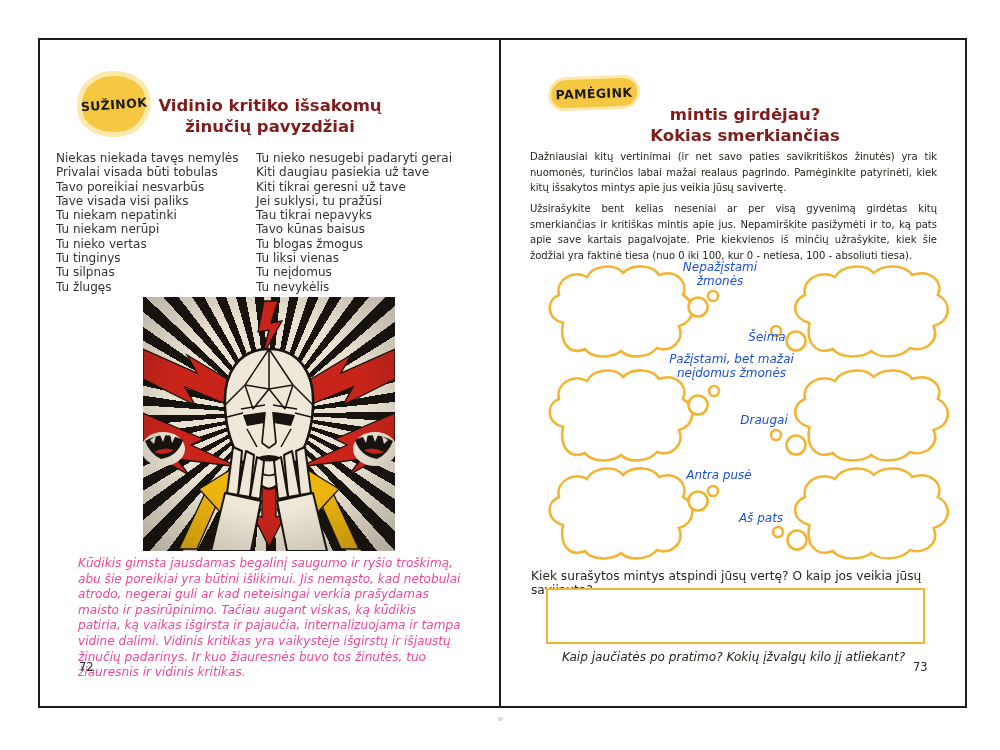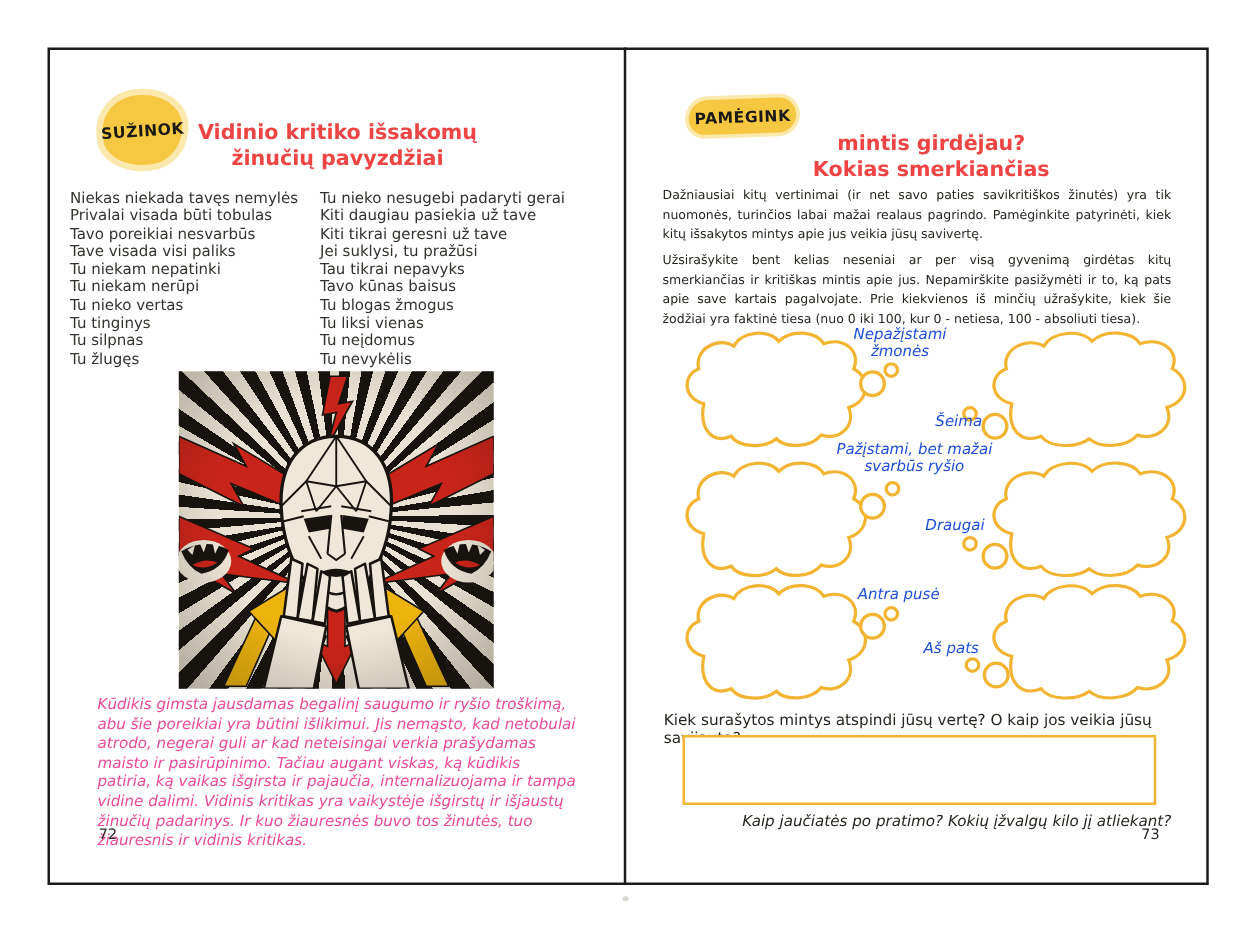--- a/index.html
+++ b/index.html
@@ -14,21 +14,21 @@
   
   .badge { position:absolute; display:flex; align-items:center; justify-content:center;
            background:#F6C841; color:#1b1915; font-weight:bold; letter-spacing:0.4px; }
   .badge-round { left:82px; top:76px; width:64px; height:56px; font-size:12.5px;
            border-radius:48% 52% 46% 54% / 52% 48% 57% 43%; transform:rotate(-4deg);
            box-shadow:0 0 0 5px rgba(246,203,70,0.45); }
   .badge-oval { left:551px; top:79px; width:86px; height:28px; font-size:12.5px;
            border-radius:16px 14px 15px 13px; transform:rotate(-2deg);
            box-shadow:0 0 0 3px rgba(246,203,70,0.45); }
 
-  .page-title { position:absolute; text-align:center; font-weight:bold; font-size:16.5px; line-height:21px; color:#ef4444; }
+  .page-title { position:absolute; text-align:center; font-weight:bold; font-size:16.5px; line-height:21px; color:#7f1d1d; }
   .title-left  { left:150px; top:95px;  width:240px; }
   .title-right { left:612px; top:104px; width:266px; }
 
   .columns { position:absolute; left:56px; top:151px; width:400px; display:flex; }
   .col { flex:1; text-align:left; font-size:12px; line-height:14.3px; color:#33322e; white-space:nowrap; }
 
   .illustration { position:absolute; left:143px; top:297px; width:252px; height:254px; overflow:hidden;
       background:repeating-conic-gradient(from 1deg at 50% 46%, #17130e 0deg 4.4deg, #e9e2d2 4.4deg 8.8deg); }
   .illustration svg { position:absolute; left:0; top:0; }
   .vignette { position:absolute; left:0; top:0; width:252px; height:254px;
@@ -52,21 +52,21 @@
   .bl-0 { left:669px; top:261px; width:102px; }
   .bl-1 { left:729px; top:310px; width:76px;margin-top:21px;  }
   .bl-2 { left:659px; top:353px; width:145px; }
   .bl-3 { left:714px; top:414px; width:100px; }
   .bl-4 { left:669px; top:469px; width:100px; }
   .bl-5 { left:711px; top:512px; width:100px; }
 
   .question { position:absolute; left:531px; top:569px; width:407px; font-size:12.2px; color:#26251f; }
   .answer-box { position:absolute; left:546px; top:588px; width:379px; height:56px;
       border:2.2px solid #F2B431; background:#ffffff; }
-  .footer-prompt { position:absolute; left:530px; top:650px; width:407px; text-align:right;
+  .footer-prompt { position:absolute; left:530px; top:650px; width:407px; text-align:center;
       font-style:italic; font-size:12.1px; color:#26251f; }
 </style>
 </head>
 <body>
 
 <div class="spread">
 
   <div class="frame"></div>
   <div class="divider"></div>
 
@@ -211,21 +211,21 @@
         <circle cx="266" cy="190" r="9.5"></circle>
       <circle cx="168" cy="246" r="9.5"></circle> 
         <circle cx="183" cy="236" r="5"></circle>
       <circle cx="248" cy="277" r="5"></circle>   
         <circle cx="267" cy="285" r="9.5"></circle>
     </g>
   </svg>
 
   <div class="bubble-label bl-0">Nepažįstami žmonės</div>
   <div class="bubble-label bl-1">Šeima</div>
-  <div class="bubble-label bl-2">Pažįstami, bet mažai svarbūs ryšio</div>
+  <div class="bubble-label bl-2">Pažįstami, bet mažai neįdomus žmonės</div>
   <div class="bubble-label bl-3">Draugai</div>
   <div class="bubble-label bl-4">Antra pusė</div>
   <div class="bubble-label bl-5">Aš pats</div>
 
   <div class="question">Kiek surašytos mintys atspindi jūsų vertę? O kaip jos veikia jūsų savijautą?</div>
   <div class="answer-box" role="textbox"></div>
   <div class="footer-prompt">Kaip jaučiatės po pratimo? Kokių įžvalgų kilo jį atliekant?</div>
   <div class="pageno pageno-right">73</div>
 
   <div class="binding-mark"></div>

